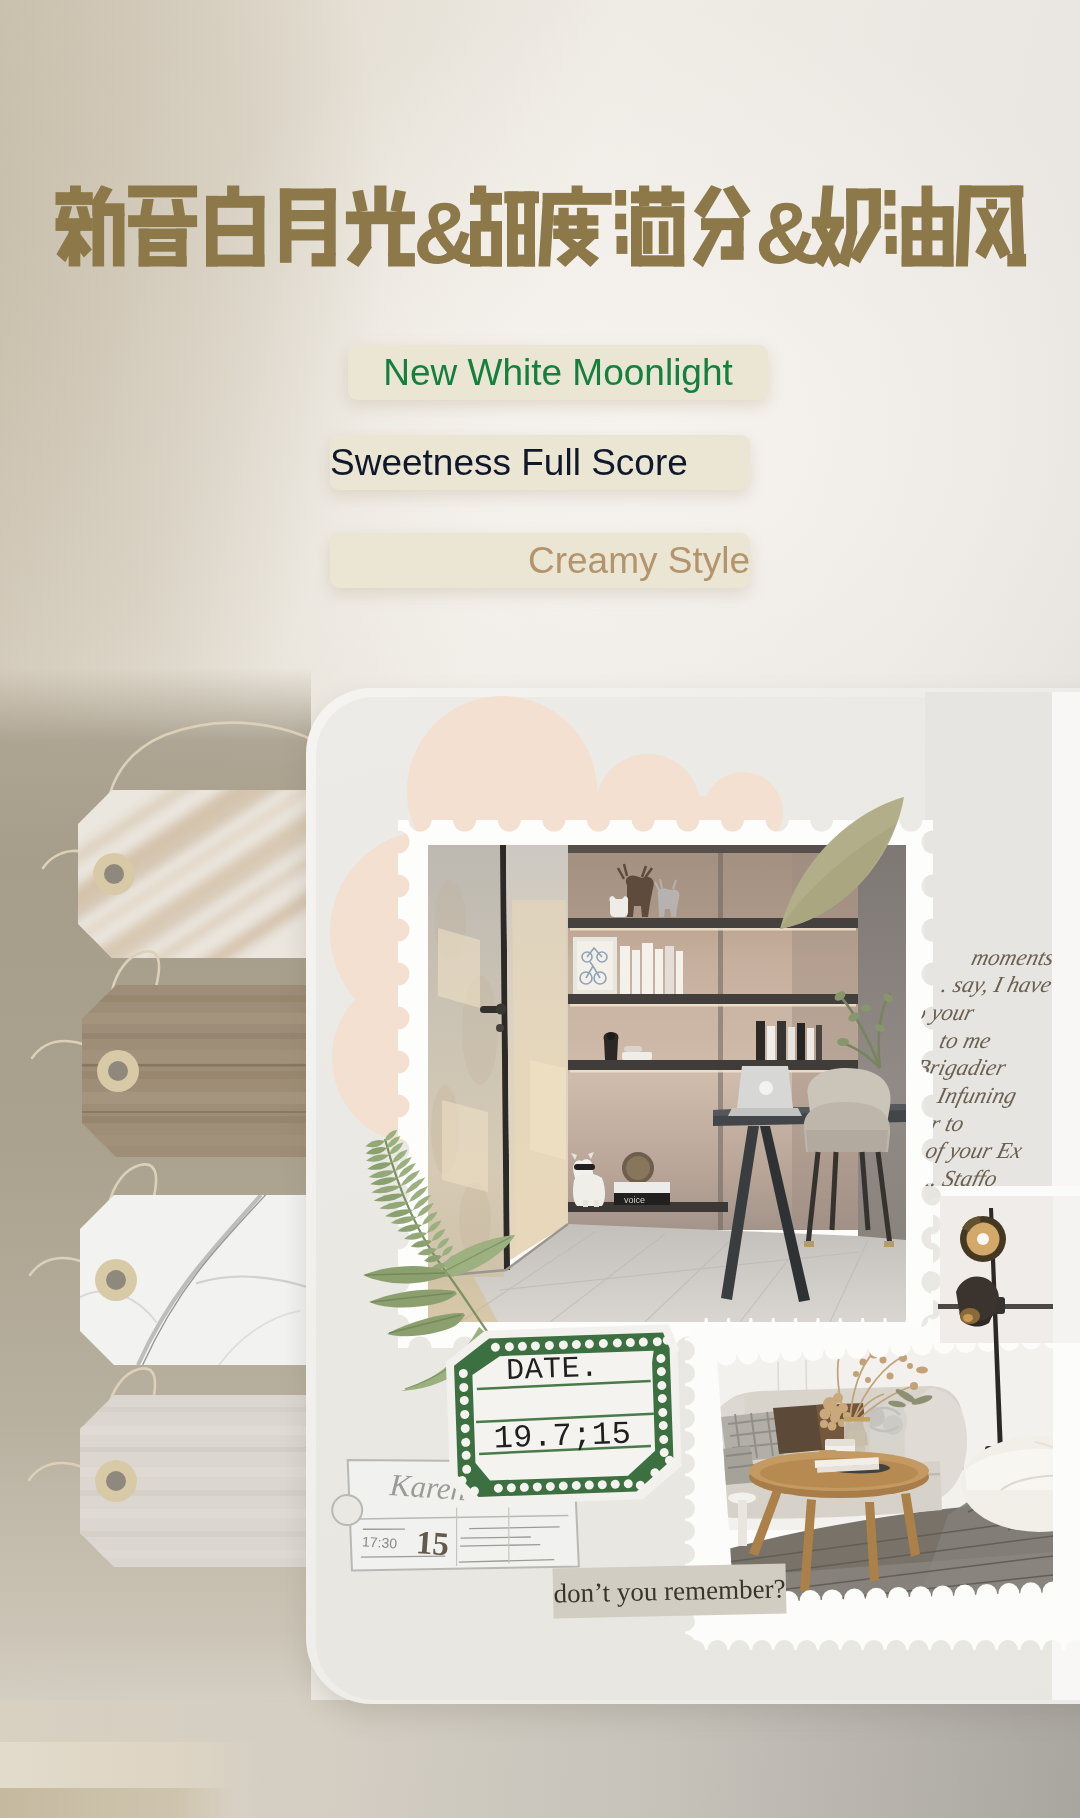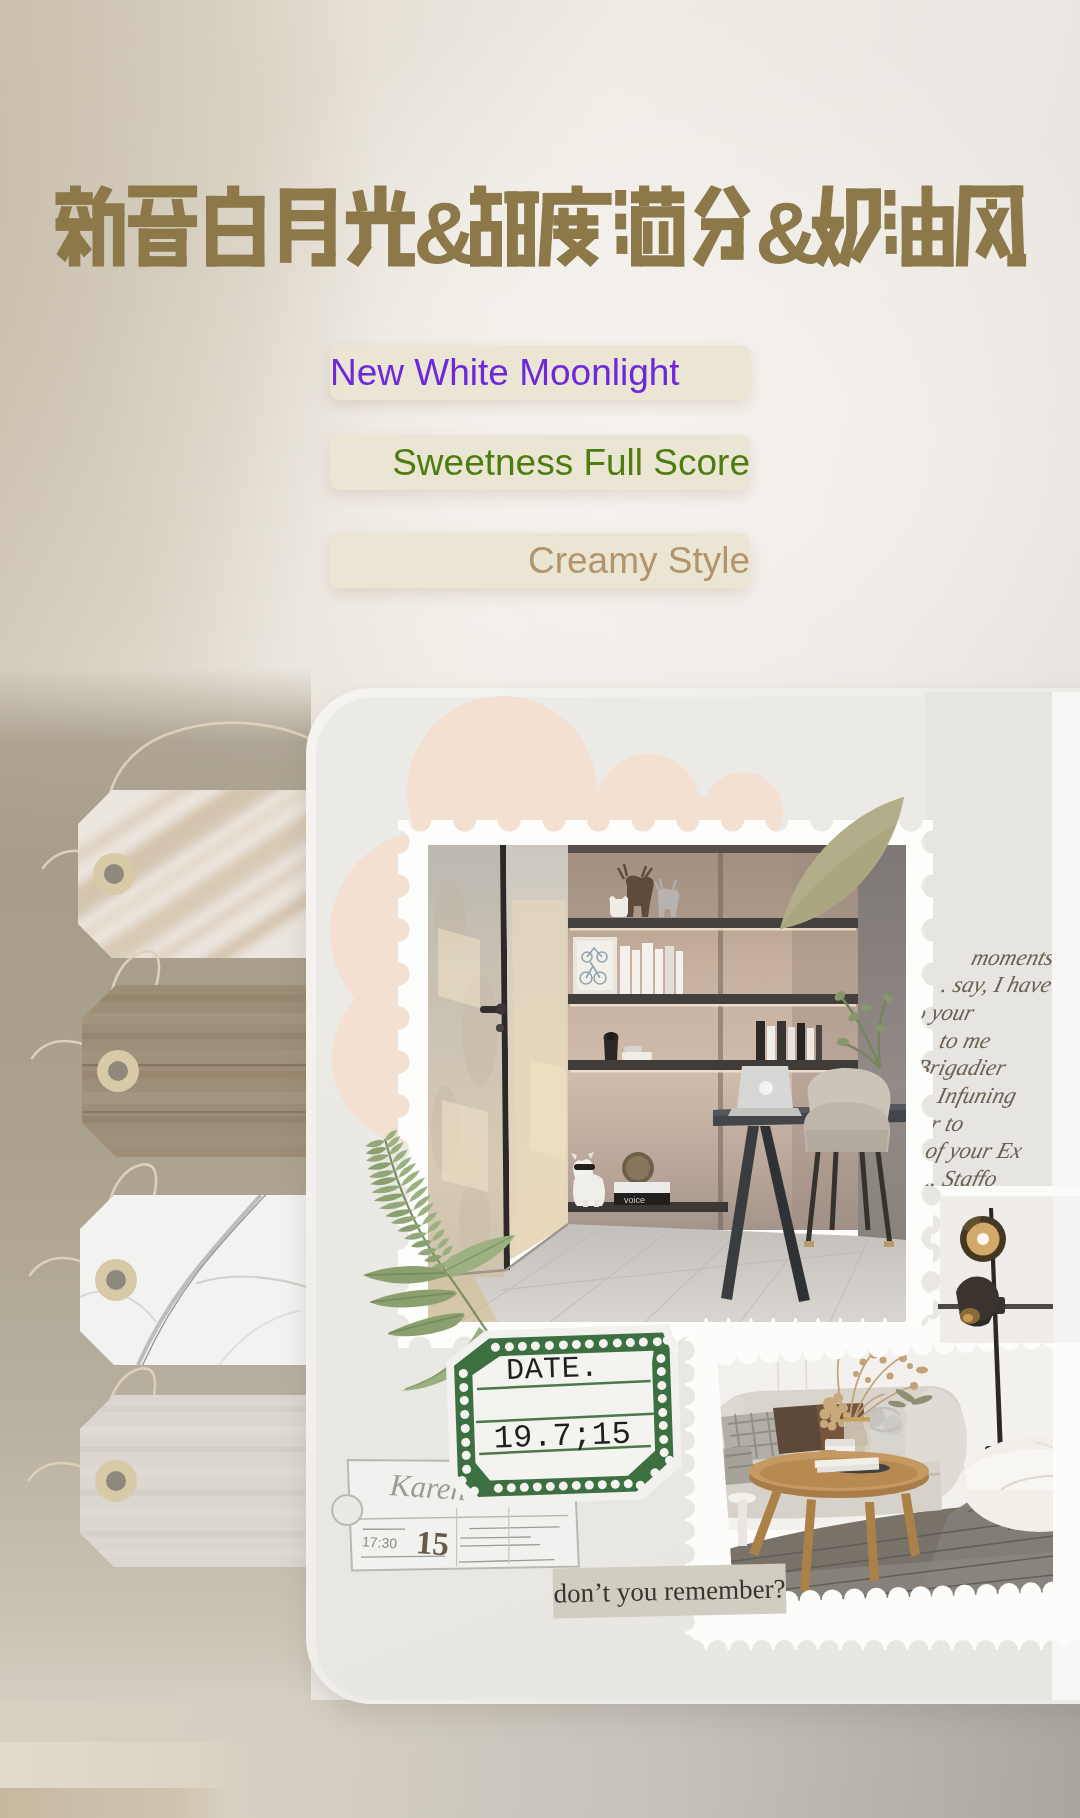--- a/index.html
+++ b/index.html
@@ -137,27 +137,27 @@
       <polygon points="961.2,7.0 969.8,7.0 966.5,85.0 957.3,85.0" stroke="#8d7849" stroke-width="3"></polygon>
       <rect x="959.7" y="5.5" width="63.7" height="11.9"></rect>
       <polygon points="1011.4,7.0 1020.0,7.0 1022.6,75.3 1014.0,76.8" stroke="#8d7849" stroke-width="3"></polygon>
       <rect x="1007.3" y="73.8" width="18.8" height="12.7"></rect>
       <rect x="986.1" y="18.9" width="10.9" height="10.4"></rect>
       <polygon points="978.4,29.3 986.3,29.3 1008.8,72.4 1000.8,76.8" stroke="#8d7849" stroke-width="3"></polygon>
       <polygon points="999.5,29.3 1007.4,29.3 985.0,76.8 977.1,71.6" stroke="#8d7849" stroke-width="3"></polygon>
     </g>
   </svg>
 
-<div class="abs" style="left:330px;top:345px;width:420px;height:55px;border-radius:9px;
+<div class="abs" style="left:348px;top:345px;width:420px;height:55px;border-radius:9px;
   background:#ebe5d4;box-shadow:0 6px 16px rgba(172,152,122,.28);
-  color:#6d28d9;font-size:37px;line-height:55px;">New White Moonlight</div>
+  color:#15803d;font-size:37px;line-height:55px;text-align:center;">New White Moonlight</div>
 
 <div class="abs" style="left:330px;top:435px;width:420px;height:55px;border-radius:9px;
   background:#ebe5d4;box-shadow:0 6px 16px rgba(172,152,122,.28);
-  color:#4d7c0f;font-size:37px;line-height:55px;text-align:right;">Sweetness Full Score</div>
+  color:#0f172a;font-size:37px;line-height:55px;text-align:left;">Sweetness Full Score</div>
 
 <div class="abs" style="left:330px;top:533px;width:420px;height:55px;border-radius:9px;
   background:#ebe5d4;box-shadow:0 6px 16px rgba(172,152,122,.28);
   color:#b3946c;font-size:37px;line-height:55px;text-align:right;">Creamy Style</div>
 
 <svg class="abs" style="left:35px;top:700px;" width="310" height="175" viewBox="0 0 310 175">
     <path d="M80,172 C60,120 70,60 130,35 C200,8 280,30 305,60 M78,170 C50,140 20,150 8,168" fill="none" stroke="#ddd0b8" stroke-width="2.6" stroke-linecap="round"></path>
   </svg>
 
 <svg class="abs" style="left:78px;top:790px;" width="233" height="168" viewBox="0 0 233 168">

